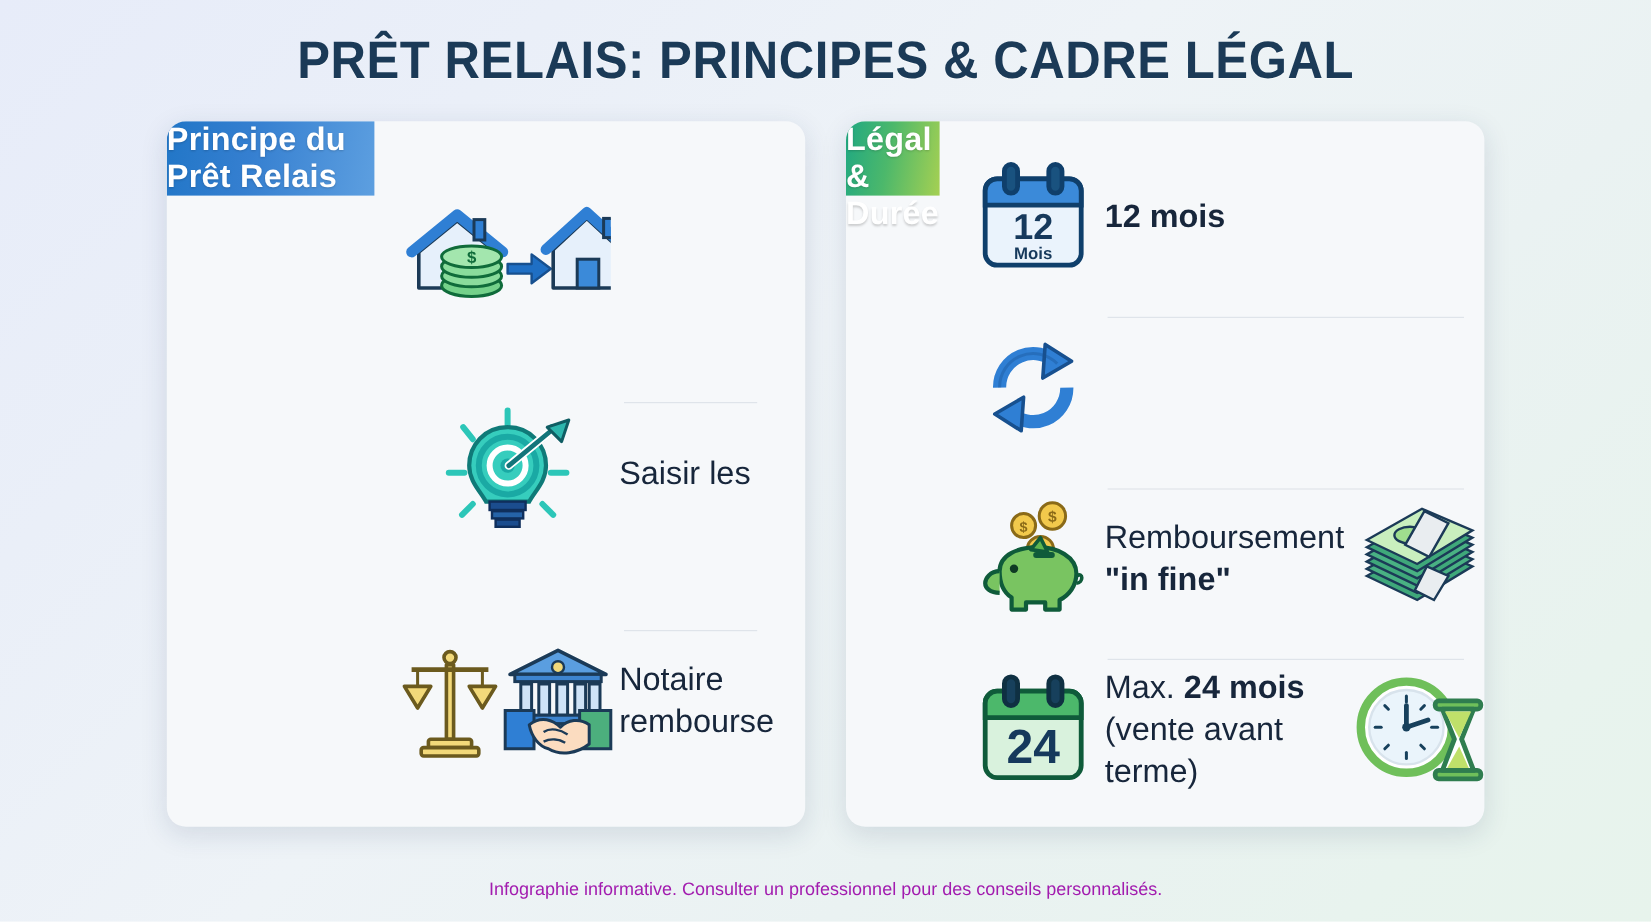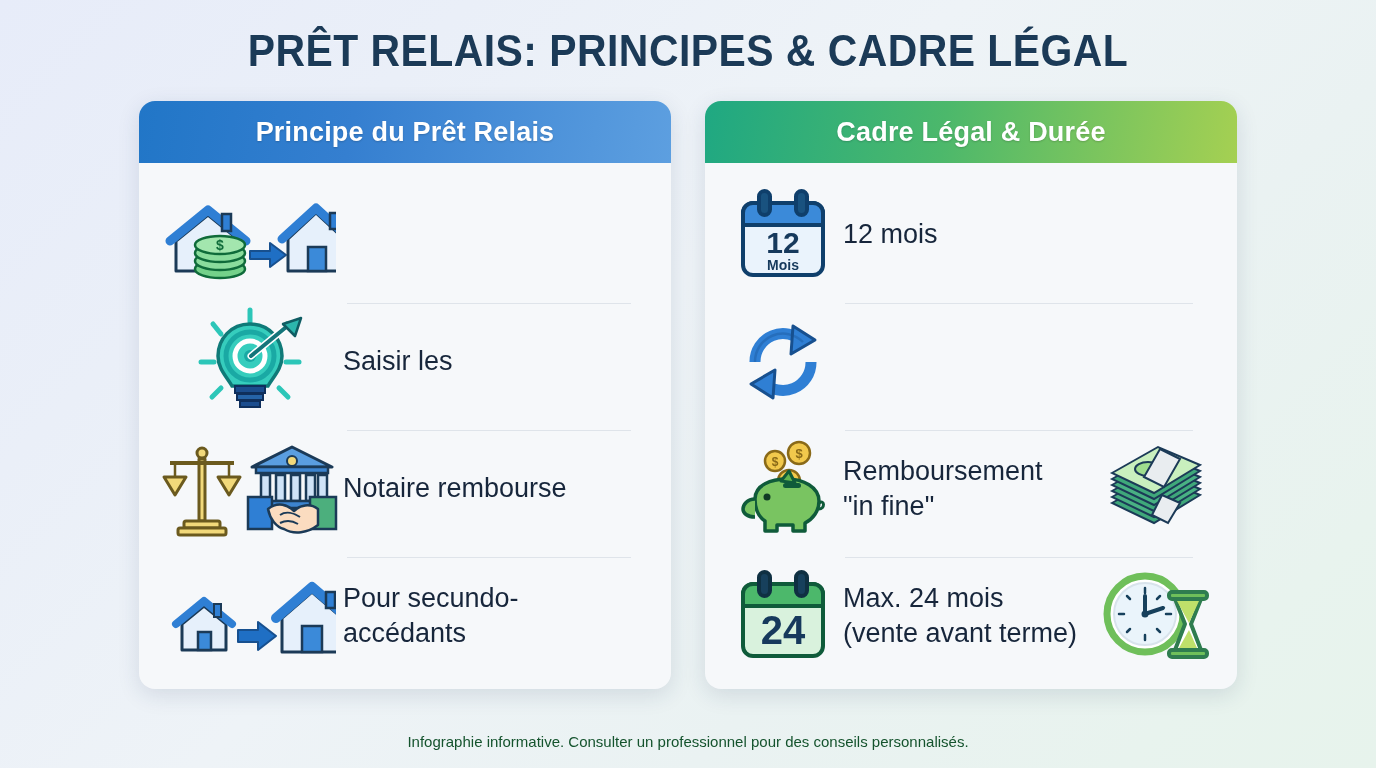--- a/index.html
+++ b/index.html
@@ -46,21 +46,21 @@
   }
 
   .card {
     width: 532px;
     height: 588px;
     border-radius: 16px;
     background: #f6f8fa;
     box-shadow: 0 6px 22px rgba(30, 55, 90, 0.13);
     overflow: hidden;
     display: flex;
-    flex-direction: column;
+    flex-direction: row;
   }
 
   .card-header {
     height: 62px;
     display: flex;
     align-items: center;
     justify-content: center;
     color: #ffffff;
     font-size: 27px;
     font-weight: 700;
@@ -120,40 +120,40 @@
   }
 
   .row-text {
     font-size: 27px;
     line-height: 1.3;
     color: #17263b;
     flex: 1;
     padding-right: 4px;
   }
 
-  .row-text b { font-weight: 400; }
+  .row-text b { font-weight: 700; }
   .row-text .sub { display: block; }
 
   .row-extra {
     width: 118px;
     min-width: 118px;
     display: flex;
     align-items: center;
     justify-content: center;
   }
 
   
   .footer {
     position: absolute;
     left: 0;
     right: 0;
     bottom: 18px;
     text-align: center;
     font-size: 15px;
-    color: #14532d;
+    color: #a21caf;
   }
 
   svg { display: block; }
 </style>
 </head>
 <body>
 
 <div class="page-title">PRÊT RELAIS: PRINCIPES &amp; CADRE LÉGAL</div>
 
 <div class="cards">
@@ -259,42 +259,20 @@
               <path d="M120 78 C126 74 134 76 140 80" fill="none" stroke="#1b3a57" stroke-width="2"></path>
               <path d="M120 86 C126 83 133 84 138 87" fill="none" stroke="#1b3a57" stroke-width="2"></path>
             </g>
           </svg>
         </div>
         <div class="row-text">
           <span>Notaire rembourse</span>
         </div>
       </div>
 
-      <div class="row">
-        <div class="row-icon">
-          <svg width="172" height="92" viewBox="0 0 172 92">
-
-            <path d="M18 54 L40 36 L62 54 L62 80 L18 80 Z" fill="#e6f0fb" stroke="#1b3a57" stroke-width="3" stroke-linejoin="round"></path>
-            <path d="M12 54 L40 31 L68 54" fill="none" stroke="#2f7fd4" stroke-width="8" stroke-linejoin="round" stroke-linecap="round"></path>
-            <rect x="50" y="34" width="7" height="13" fill="#2f7fd4" stroke="#1b3a57" stroke-width="2"></rect>
-            <rect x="34" y="62" width="13" height="18" fill="#3b8ad9" stroke="#1b3a57" stroke-width="2.5"></rect>
-
-            <path d="M74 60 L94 60 L94 52 L112 66 L94 80 L94 72 L74 72 Z" fill="#1f6fc4" stroke="#17508f" stroke-width="2" stroke-linejoin="round"></path>
-
-            <path d="M118 48 L148 22 L178 48 L178 82 L118 82 Z" fill="#e6f0fb" stroke="#1b3a57" stroke-width="3" stroke-linejoin="round"></path>
-            <path d="M112 48 L148 17 L184 48" fill="none" stroke="#2f7fd4" stroke-width="10" stroke-linejoin="round" stroke-linecap="round"></path>
-            <rect x="162" y="22" width="9" height="16" fill="#2f7fd4" stroke="#1b3a57" stroke-width="2.5"></rect>
-            <rect x="138" y="56" width="20" height="26" fill="#3b8ad9" stroke="#1b3a57" stroke-width="2.5"></rect>
-          </svg>
-        </div>
-        <div class="row-text">
-          <span>Pour secundo-</span>
-          <span class="sub">accédants</span>
-        </div>
-      </div>
 
     </div>
   </div>
 
   <div class="card">
     <div class="card-header green">Cadre Légal &amp; Durée</div>
     <div class="card-body">
 
       <div class="row right-card">
         <div class="row-icon">

